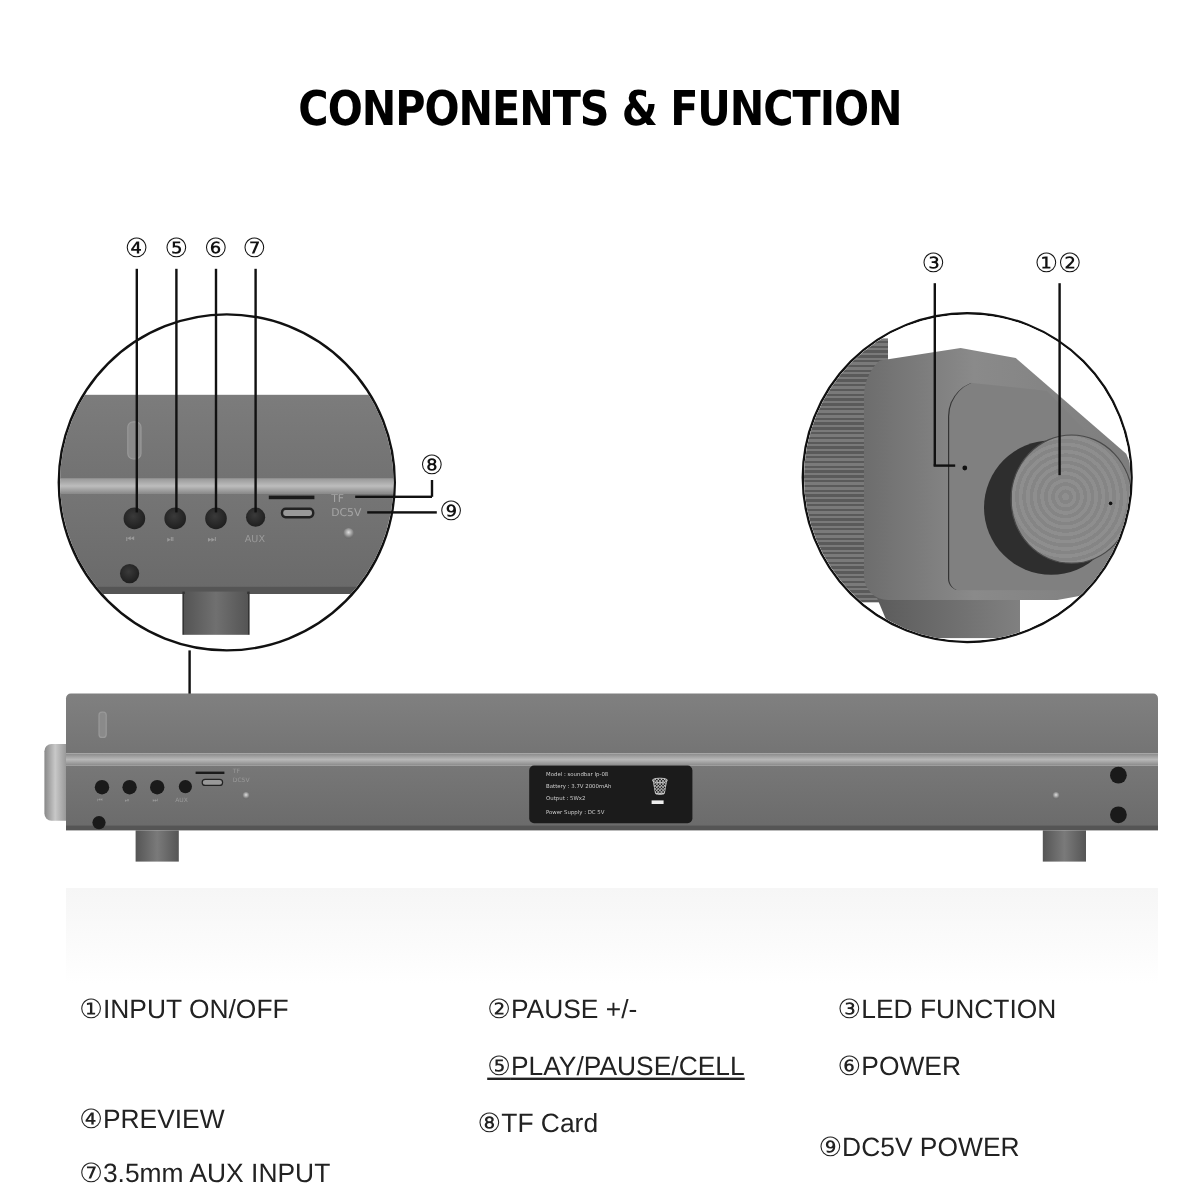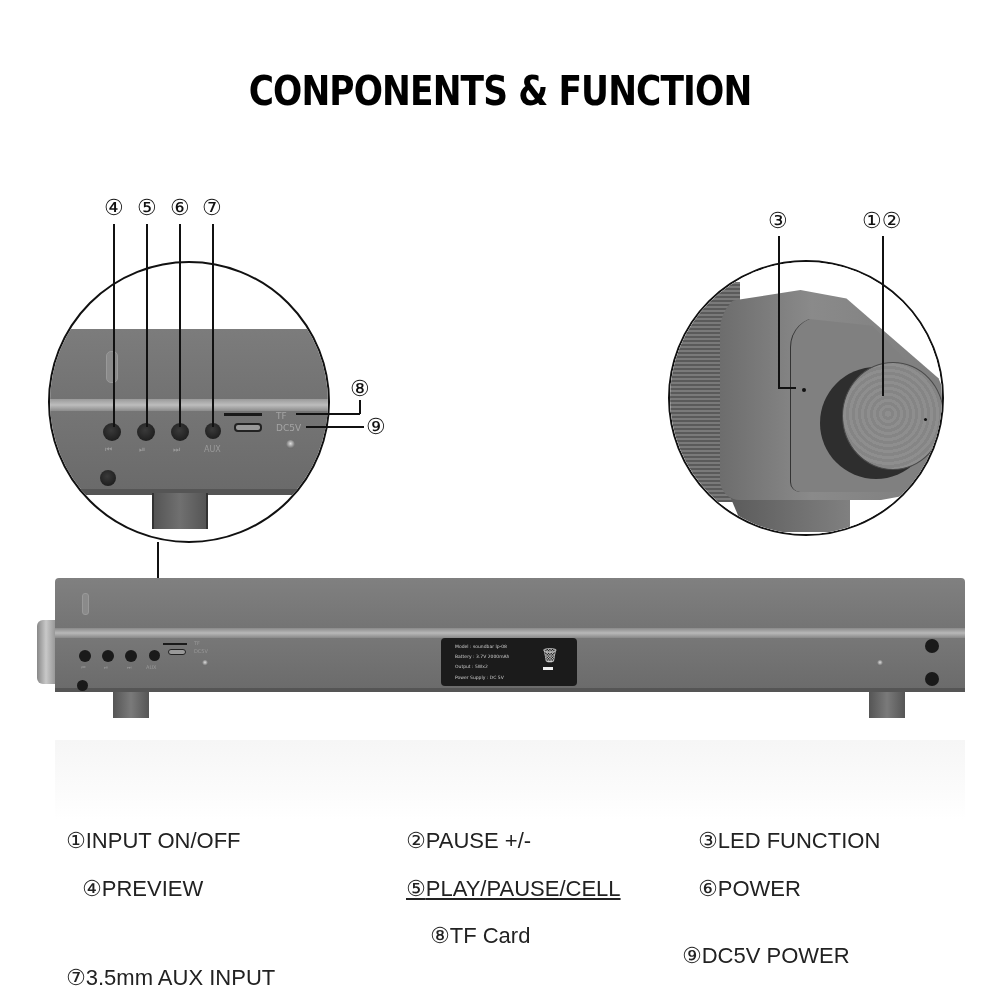--- a/index.html
+++ b/index.html
@@ -162,18 +162,18 @@
   <div class="b-btn" style="left:870px;top:61px;width:14px;height:14px;"></div>
   <div class="b-btn" style="left:870px;top:94px;width:14px;height:14px;"></div>
 </div>
 <div class="foot" style="left:113px;"></div>
 <div class="foot" style="left:869px;"></div>
 <div class="reflection"></div>
 
 <div class="legend-item" style="left:66px;top:828px;"><span class="num">①</span><span>INPUT ON/OFF</span></div>
 <div class="legend-item" style="left:406px;top:828px;"><span class="num">②</span><span>PAUSE +/-</span></div>
 <div class="legend-item" style="left:698px;top:828px;"><span class="num">③</span><span>LED FUNCTION</span></div>
-<div class="legend-item" style="left:66px;top:876px;margin-left:16px;"><span class="num">④</span><span>PREVIEW</span></div>
+<div class="legend-item" style="left:66px;top:920px;"><span class="num">④</span><span>PREVIEW</span></div>
 <div class="legend-item" style="left:406px;top:876px;text-decoration:underline;"><span class="num">⑤</span><span>PLAY/PAUSE/CELL</span></div>
 <div class="legend-item" style="left:698px;top:876px;"><span class="num">⑥</span><span>POWER</span></div>
 <div class="legend-item" style="left:66px;top:965px;"><span class="num">⑦</span><span>3.5mm AUX INPUT</span></div>
-<div class="legend-item" style="left:430px;top:923px;text-align:right;"><span class="num">⑧</span><span>TF Card</span></div>
+<div class="legend-item" style="left:398px;top:923px;text-align:right;"><span class="num">⑧</span><span>TF Card</span></div>
 <div class="legend-item" style="left:682px;top:923px;margin-top:20px;"><span class="num">⑨</span><span>DC5V POWER</span></div>
 
 </body></html>

